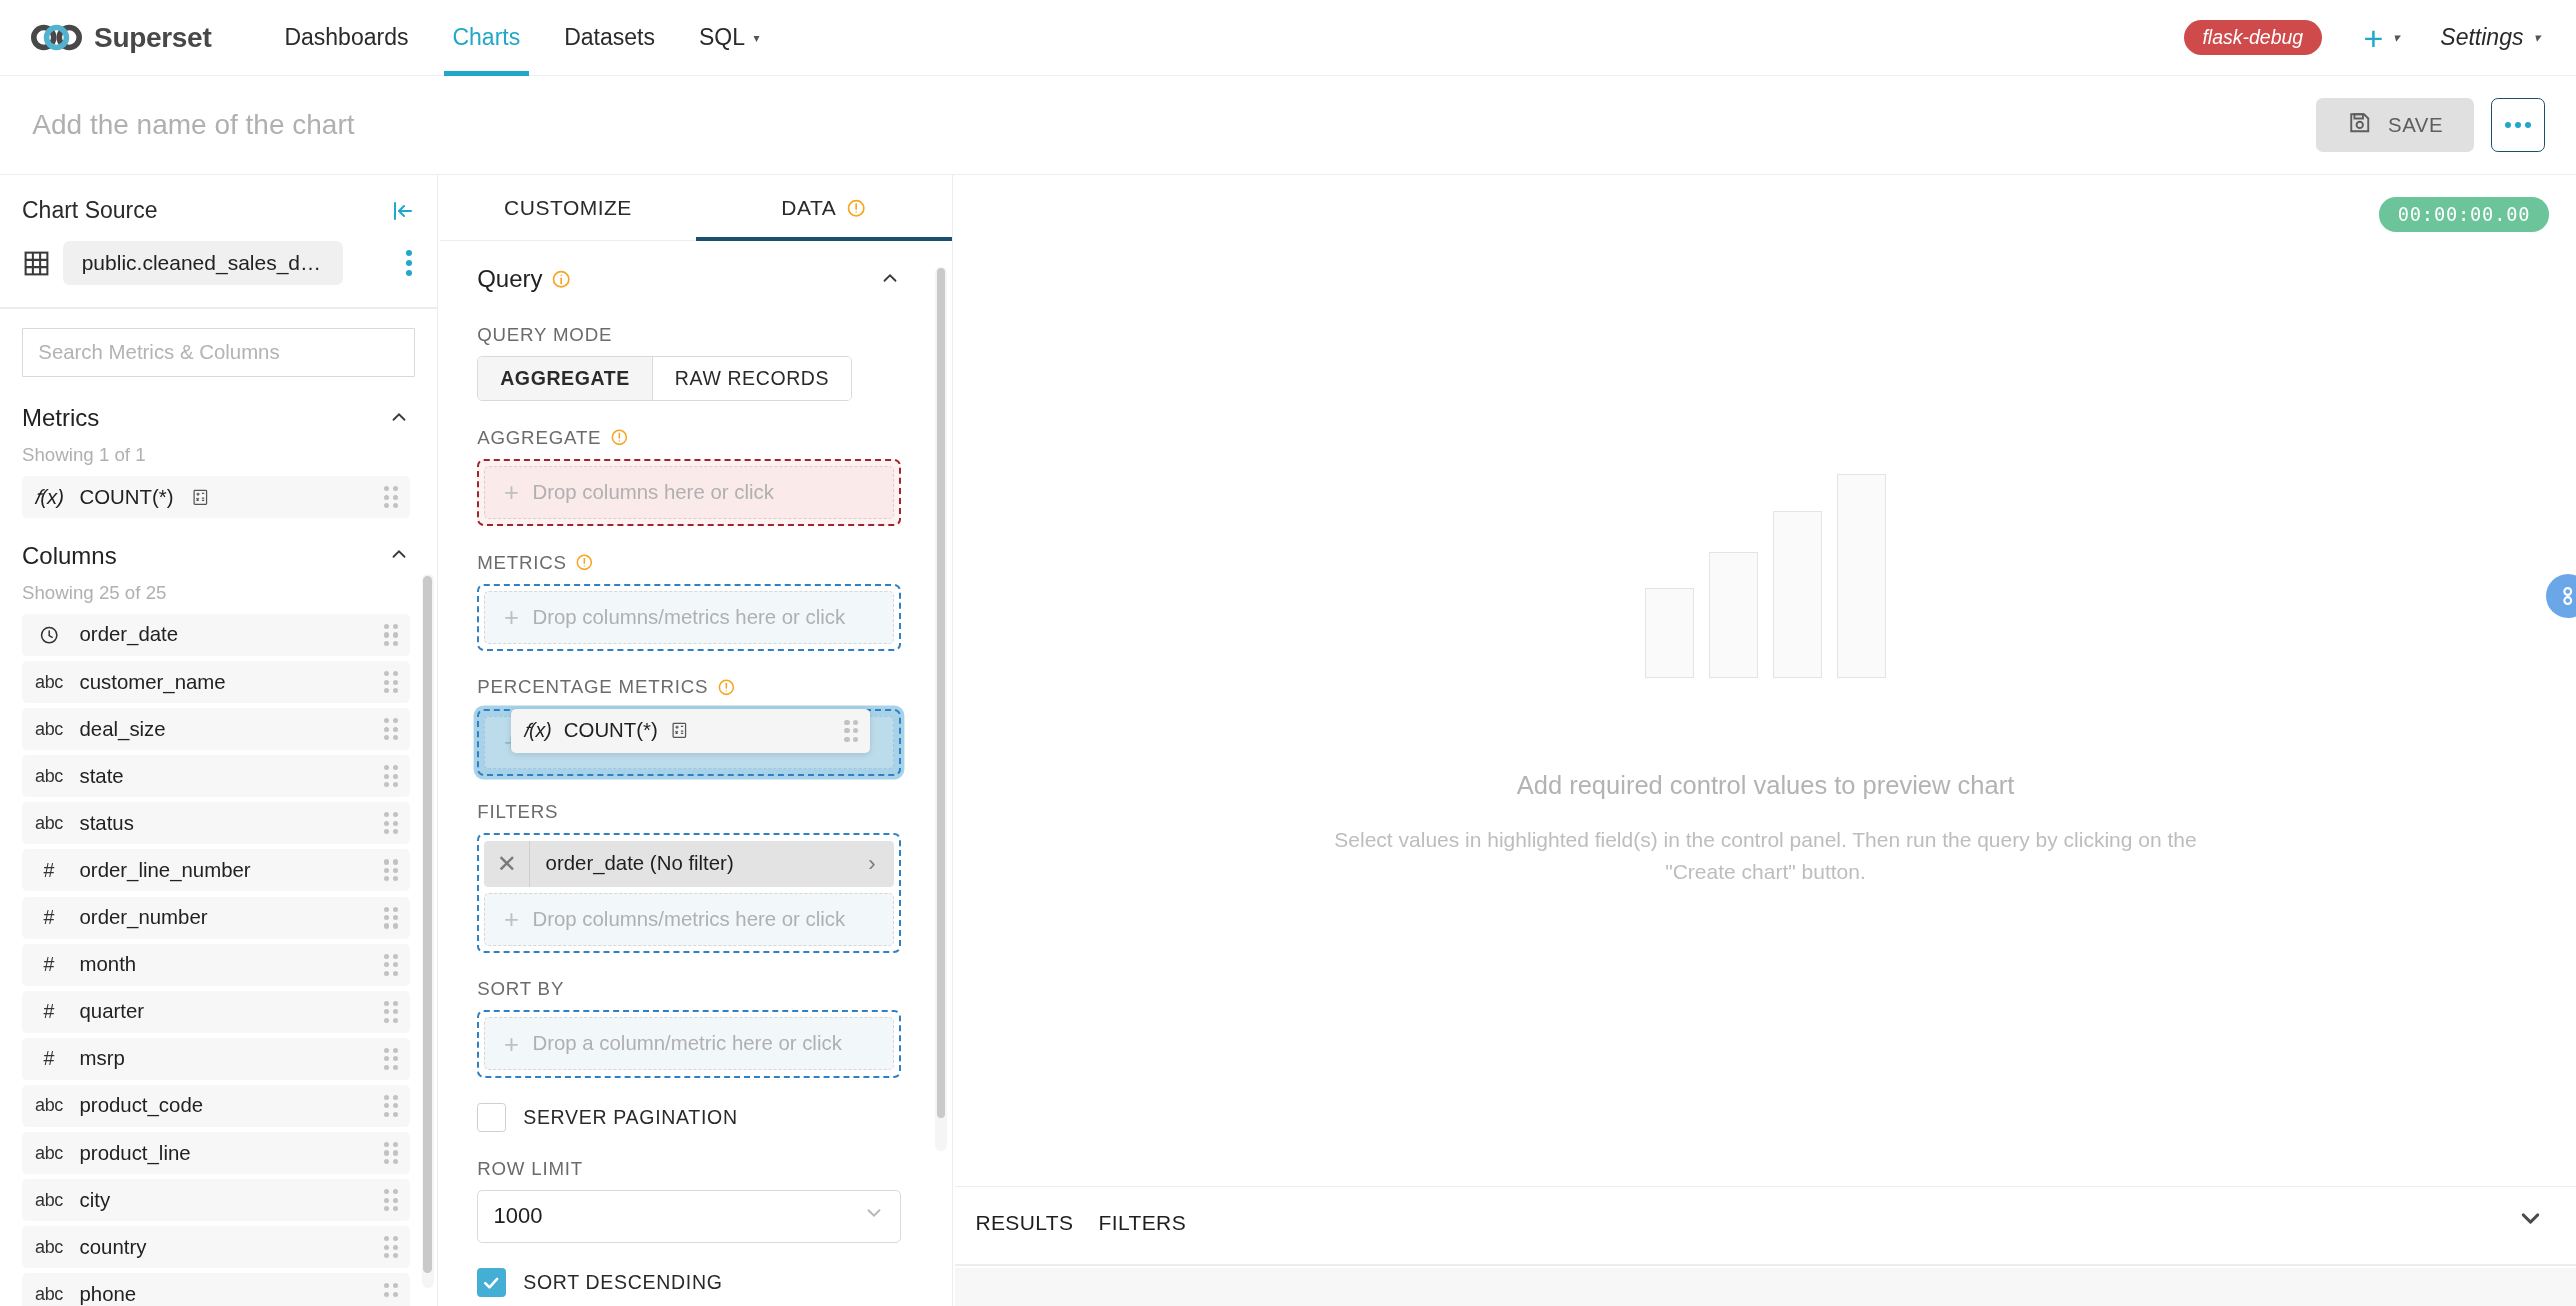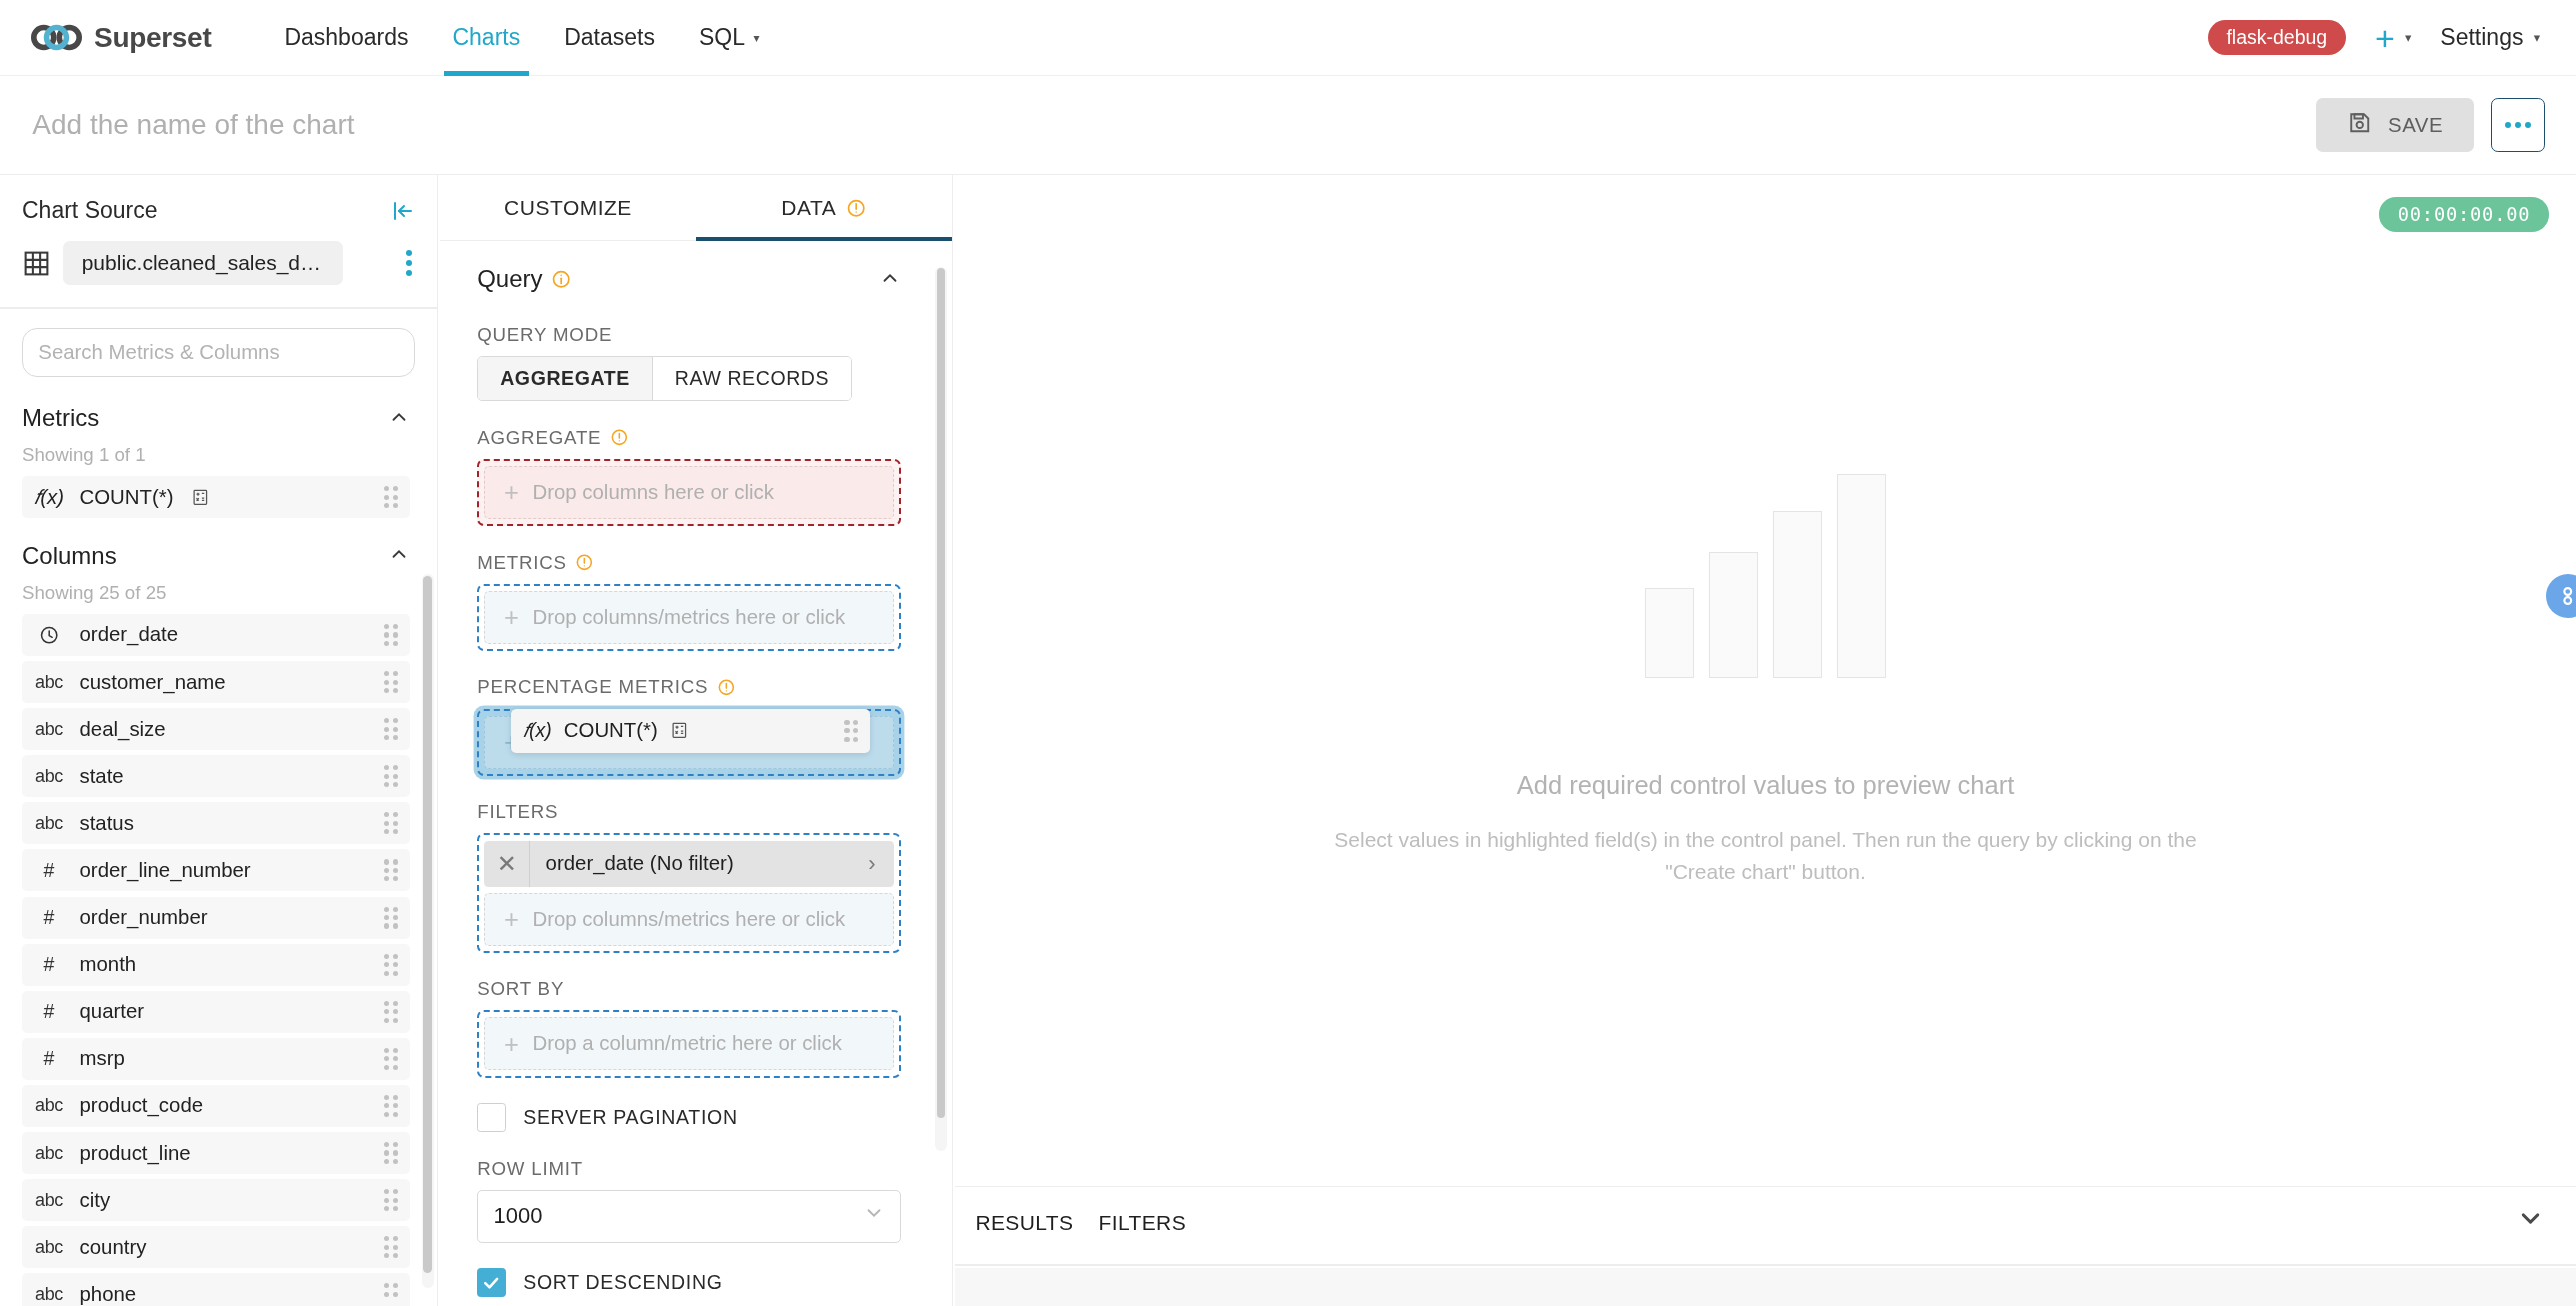--- a/index.html
+++ b/index.html
@@ -26,21 +26,21 @@
   .navlink {
     font-size: 23px; color: #2a2a2a; padding: 0 22px; height: 76px;
     display: flex; align-items: center; cursor: pointer; position: relative;
   }
   .navlink.active { color: #20a7c9; }
   .navlink.active::after {
     content: ""; position: absolute; left: 13.6px; right: 13.6px; bottom: 0;
     height: 4.2px; background: #20a7c9;
   }
   .navlink .caret { margin-left: 8.5px; font-size: 12px; color: #555; }
-  #navright { margin-left: auto; display: flex; align-items: center; gap: 29px; margin-right: 36px; }
+  #navright { margin-left: auto; display: flex; align-items: center; gap: 41px; margin-right: 36px; font-style: italic; }
   #flask-badge {
     background: #cf4a4a; color: #fff; font-size: 19.5px;
     padding: 6px 18.7px; border-radius: 18.7px; white-space: nowrap;
   }
   #plus-menu { display: flex; align-items: center; gap: 10.2px; cursor: pointer; }
   #plus-menu .plus { color: #20a7c9; font-size: 34px; line-height: 24px; font-weight: 300; }
   #plus-menu .caret, #settings-menu .caret { font-size: 12.7px; color: #555; }
   #settings-menu { display: flex; align-items: center; gap: 10.2px; cursor: pointer; font-size: 23px; color: #2a2a2a; }
 
   
@@ -87,21 +87,21 @@
     font-size: 21px; color: #222; cursor: pointer; white-space: nowrap;
     overflow: hidden; text-overflow: ellipsis; max-width: 280px;
   }
   #ds-kebab { margin-left: auto; display: flex; flex-direction: column; gap: 4.2px; cursor: pointer; padding: 5.1px 6.8px; }
   #ds-kebab i { width: 6px; height: 6px; border-radius: 50%; background: #20a7c9; display: block; }
 
   #ds-divider { height: 1.7px; background: #ededed; }
 
   #search-wrap { padding: 18.7px 22px 8.5px 22px; }
   #search-input {
-    width: 100%; height: 49px; border: 1.7px solid #d9d9d9; border-radius: 15px;
+    width: 100%; height: 49px; border: 1.7px solid #d9d9d9; border-radius: 1px;
     font-size: 20.4px; padding: 0 15.3px; color: #ec4899; font-family: inherit;
     background: #fff; outline: none;
   }
   #search-input::placeholder { color: #b3b3b3; }
 
   #panel-scroll {
     height: 926px; overflow: hidden; position: relative; padding-right: 5.1px;
   }
   .sect-head {
     display: flex; align-items: center; padding: 18.7px 22px 5.1px 22px; cursor: pointer;

